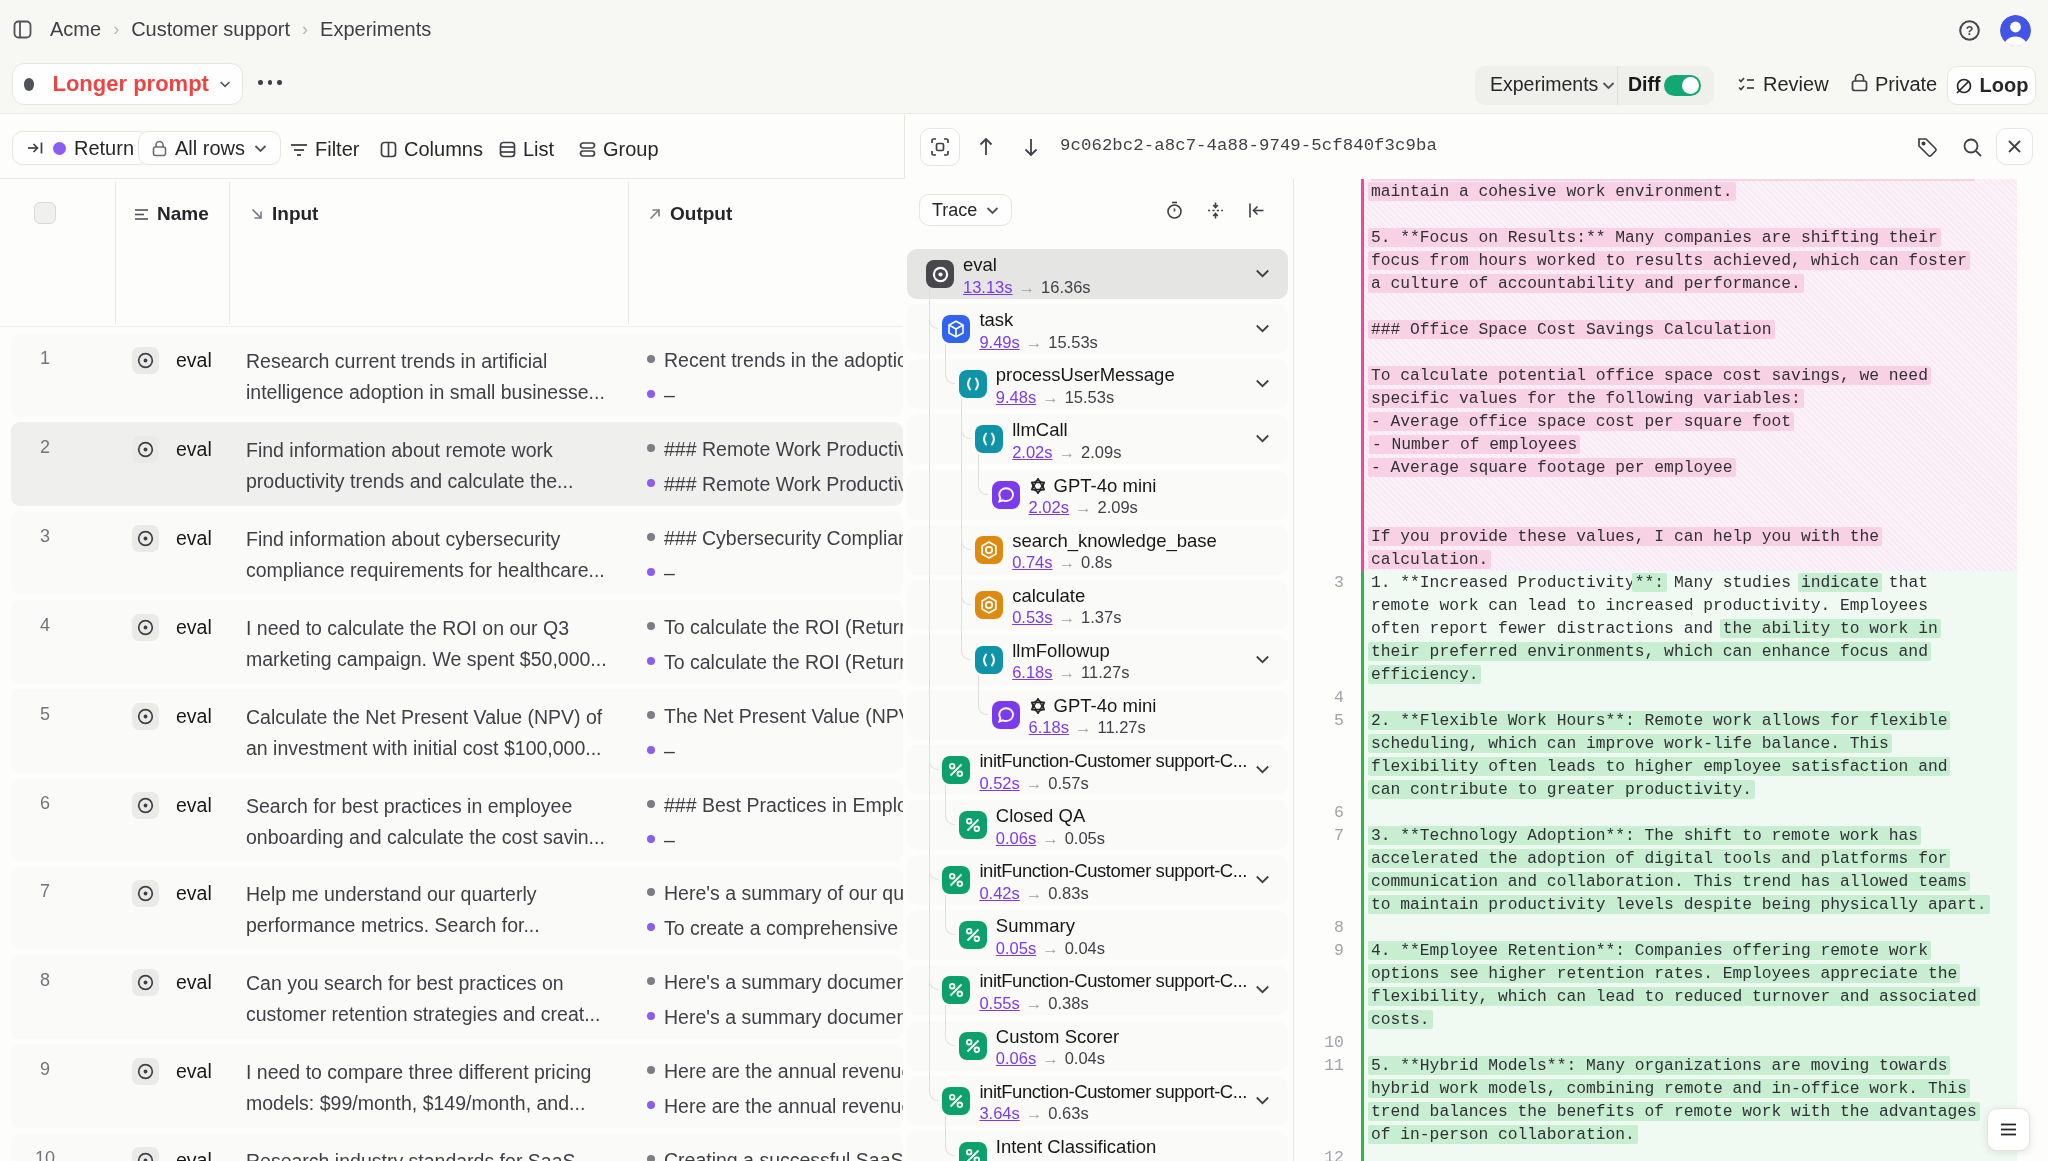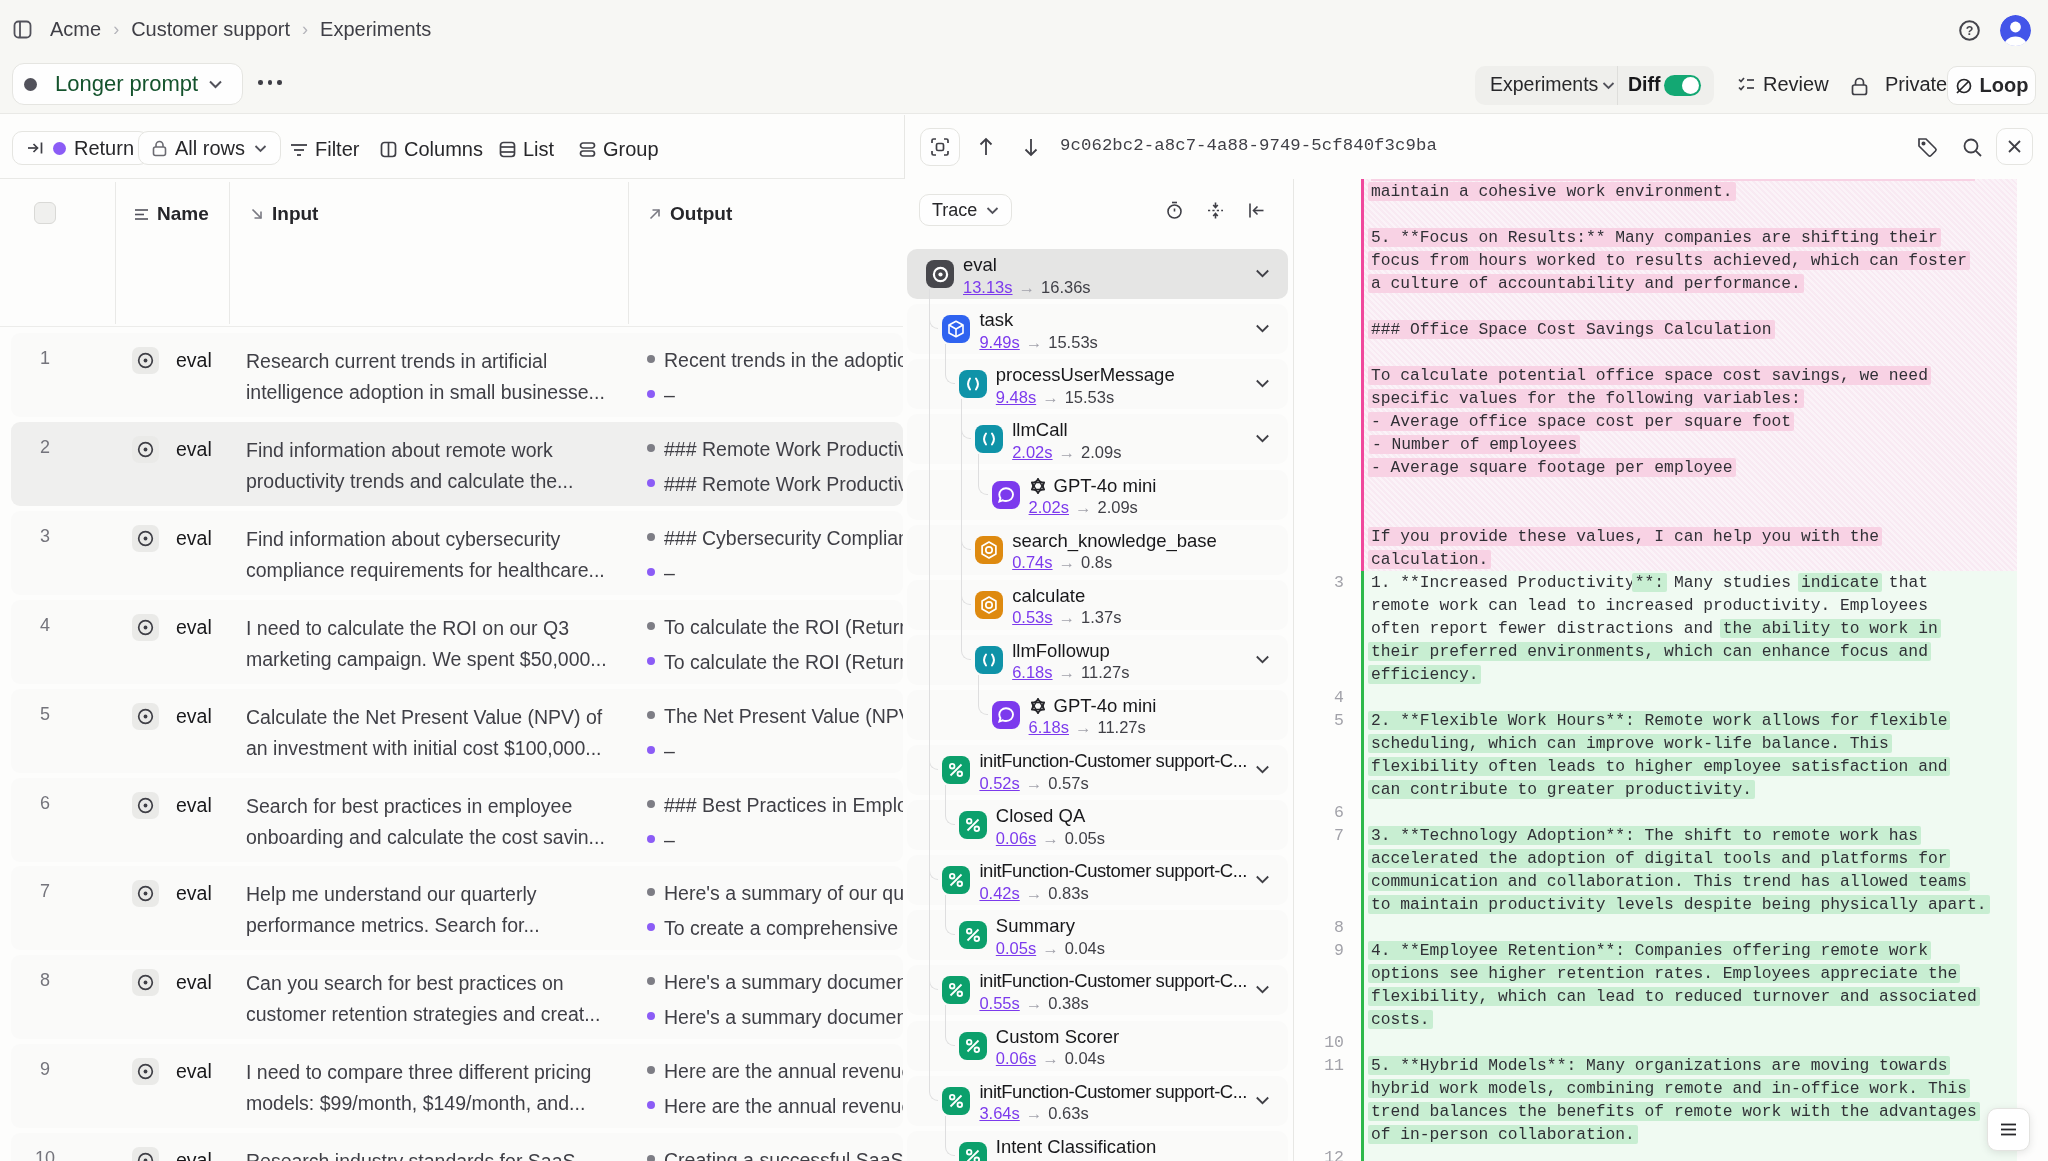--- a/index.html
+++ b/index.html
@@ -69,21 +69,21 @@
 <div class="abs" style="left:50px; top:18px; display:flex; align-items:center; gap:10px;">
   <span class="crumb">Acme</span>
   <span class="chevsep" style="margin:0 2px;">›</span>
   <span class="crumb">Customer support</span>
   <span class="chevsep" style="margin:0 2px;">›</span>
   <span class="crumb">Experiments</span>
 </div>
 
 <div class="abs btn" style="left:12px; top:63px; width:231px; height:42px; padding:0 11px; border-radius:12px; white-space:nowrap;">
   <span style="width:13px;height:13px;border-radius:50%;background:#52525b;display:inline-block;"></span>
-  <span style="font-size:22px; font-weight:400; color:#14532d; margin-left:18px;">Longer prompt</span>
+  <span style="font-size:22px; font-weight:700; color:#ef4444; margin-left:18px;">Longer prompt</span>
   <svg style="margin-left:10px;" width="15" height="10" viewBox="0 0 15 10" fill="none" stroke="#52525b" stroke-width="2">
       <path d="M2 2.5 L7.5 8 L13 2.5"></path>
     </svg>
 </div>
 <div class="abs" style="left:258px; top:80px; display:flex; gap:5px;">
   <span style="width:4.5px;height:4.5px;border-radius:50%;background:#3f3f46;"></span>
   <span style="width:4.5px;height:4.5px;border-radius:50%;background:#3f3f46;"></span>
   <span style="width:4.5px;height:4.5px;border-radius:50%;background:#3f3f46;"></span>
 </div>
 
@@ -121,21 +121,21 @@
 </div>
 <div class="abs" style="left:1737px; top:73px; display:flex; align-items:center; gap:7px;">
   <svg width="19" height="19" viewBox="0 0 19 19" fill="none" stroke="#3f3f46" stroke-width="1.7">
       <path d="M2 4.5 l2 2 l3-3.5"></path>
       <line x1="10" y1="5" x2="17" y2="5"></line>
       <path d="M2 12.5 l2 2 l3-3.5"></path>
       <line x1="10" y1="13" x2="17" y2="13"></line>
     </svg>
   <span style="font-size:20px; font-weight:500; color:#27272a;">Review</span>
 </div>
-<div class="abs" style="left:1851px; top:73px; display:flex; align-items:flex-end; gap:17px;">
+<div class="abs" style="left:1851px; top:73px; display:flex; align-items:flex-start; gap:7px;">
   <svg width="17" height="19" viewBox="0 0 17 19" fill="none" stroke="#3f3f46" stroke-width="1.7">
       <rect x="1.5" y="8" width="14" height="9.5" rx="2"></rect>
       <path d="M4.5 8 V5.5 a4 4 0 0 1 8 0 V8"></path>
     </svg>
   <span style="font-size:20px; font-weight:500; color:#27272a;">Private</span>
 </div>
 <div class="abs btn" style="left:1947px; top:66px; width:89px; height:39px; padding:0; justify-content:center;">
   <svg width="18" height="18" viewBox="0 0 18 18" fill="none" stroke="#27272a" stroke-width="1.7">
       <circle cx="9" cy="9" r="6.5"></circle>
       <line x1="2" y1="16" x2="13.5" y2="4.5"></line>

